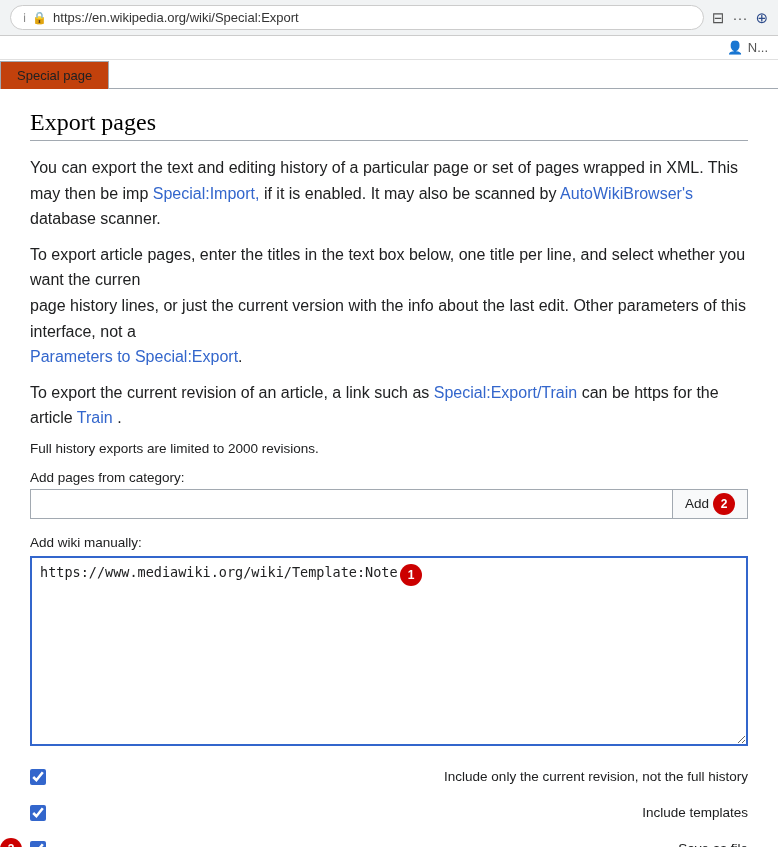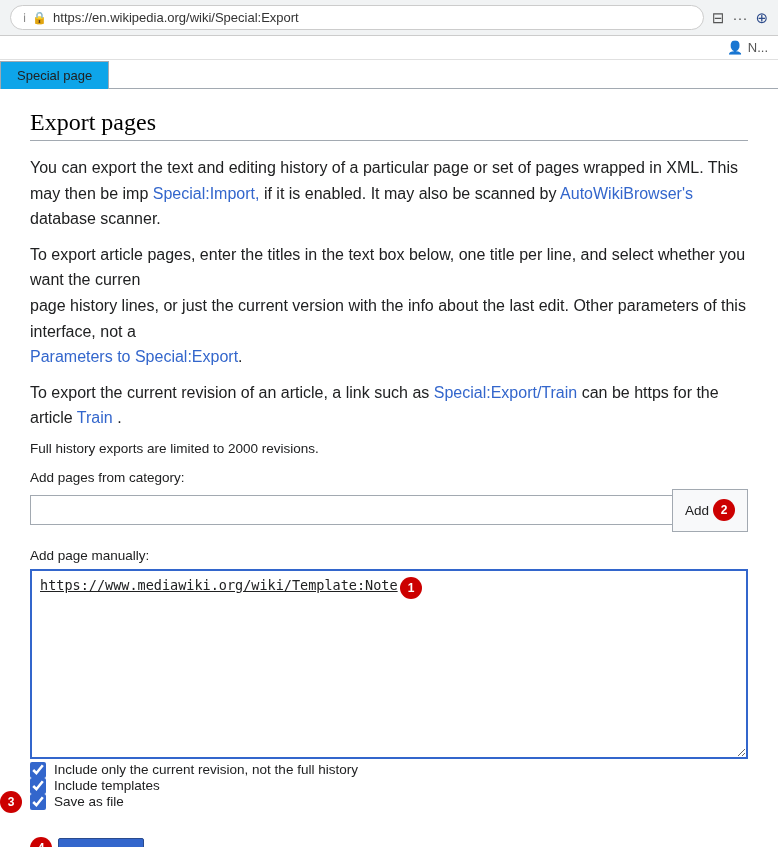--- a/index.html
+++ b/index.html
@@ -66,21 +66,21 @@
       padding: 6px 16px;
       font-size: 13px;
       color: #555;
       border: 1px solid transparent;
       border-bottom: none;
       cursor: pointer;
       position: relative;
       top: 1px;
     }
     .tab.active {
-      background: #0ea5e9;
+      background: #c2410c;
       border-color: #a2a9b1;
       border-bottom-color: #fff;
       color: #202122;
     }
 
     
     .content {
       padding: 20px 30px 20px 30px;
       max-width: 778px;
     }
@@ -129,21 +129,21 @@
       font-size: 13.5px;
       height: 30px;
       outline: none;
     }
     .add-btn {
       background: #f8f9fa;
       border: 1px solid #a2a9b1;
       padding: 5px 12px;
       font-size: 13.5px;
       cursor: pointer;
-      height: 43px;
+      height: 30px;
       color: #202122;
       display: flex;
       align-items: center;
       gap: 4px;
       white-space: nowrap;
     }
 
     .manually-label {
       font-size: 13.5px;
       margin-bottom: 6px;
@@ -153,30 +153,30 @@
     .pages-textarea {
       width: 100%;
       height: 190px;
       border: 2px solid #3366cc;
       padding: 6px 8px;
       font-size: 13.5px;
       font-family: monospace;
       resize: vertical;
       outline: none;
       color: #202122;
-      text-decoration: underline;
     }
 
     .checkbox-row {
       display: flex;
       align-items: center;
       gap: 8px;
-      margin-top: 0;
-      font-size: 13.5px;
-      color: #202122;
+      margin-top: 20px;
+      font-size: 13.5px;
+      color: #202122;
+      justify-content: space-between;
     }
     .checkbox-row input[type="checkbox"] {
       width: 16px;
       height: 16px;
       accent-color: #3366cc;
       cursor: pointer;
     }
 
     .export-btn {
       background: #3366cc;
@@ -267,21 +267,21 @@
 
   <div class="field-label">Add pages from category:</div>
   <div class="category-row">
     <input class="category-input" type="text" placeholder="" style="">
     <button class="add-btn">
       <span>Add</span>
       <span class="inline-badge">2</span>
     </button>
   </div>
 
-  <div class="manually-label">Add page manually:</div>
+  <div class="manually-label">Add wiki manually:</div>
   <div class="textarea-wrapper">
     <textarea class="pages-textarea" style="">https://www.mediawiki.org/wiki/Template:Note</textarea>
     <span class="inline-badge" style="position:absolute; top:8px; left:370px; background:#cc0000; color:#fff; border-radius:50%; width:22px; height:22px; display:inline-flex; align-items:center; justify-content:center; font-size:12px; font-weight:bold;">1</span>
   </div>
 
   <div class="checkbox-row">
     <input type="checkbox" id="cb1" checked="" style="">
     <label for="cb1">Include only the current revision, not the full history</label>
   </div>
 

